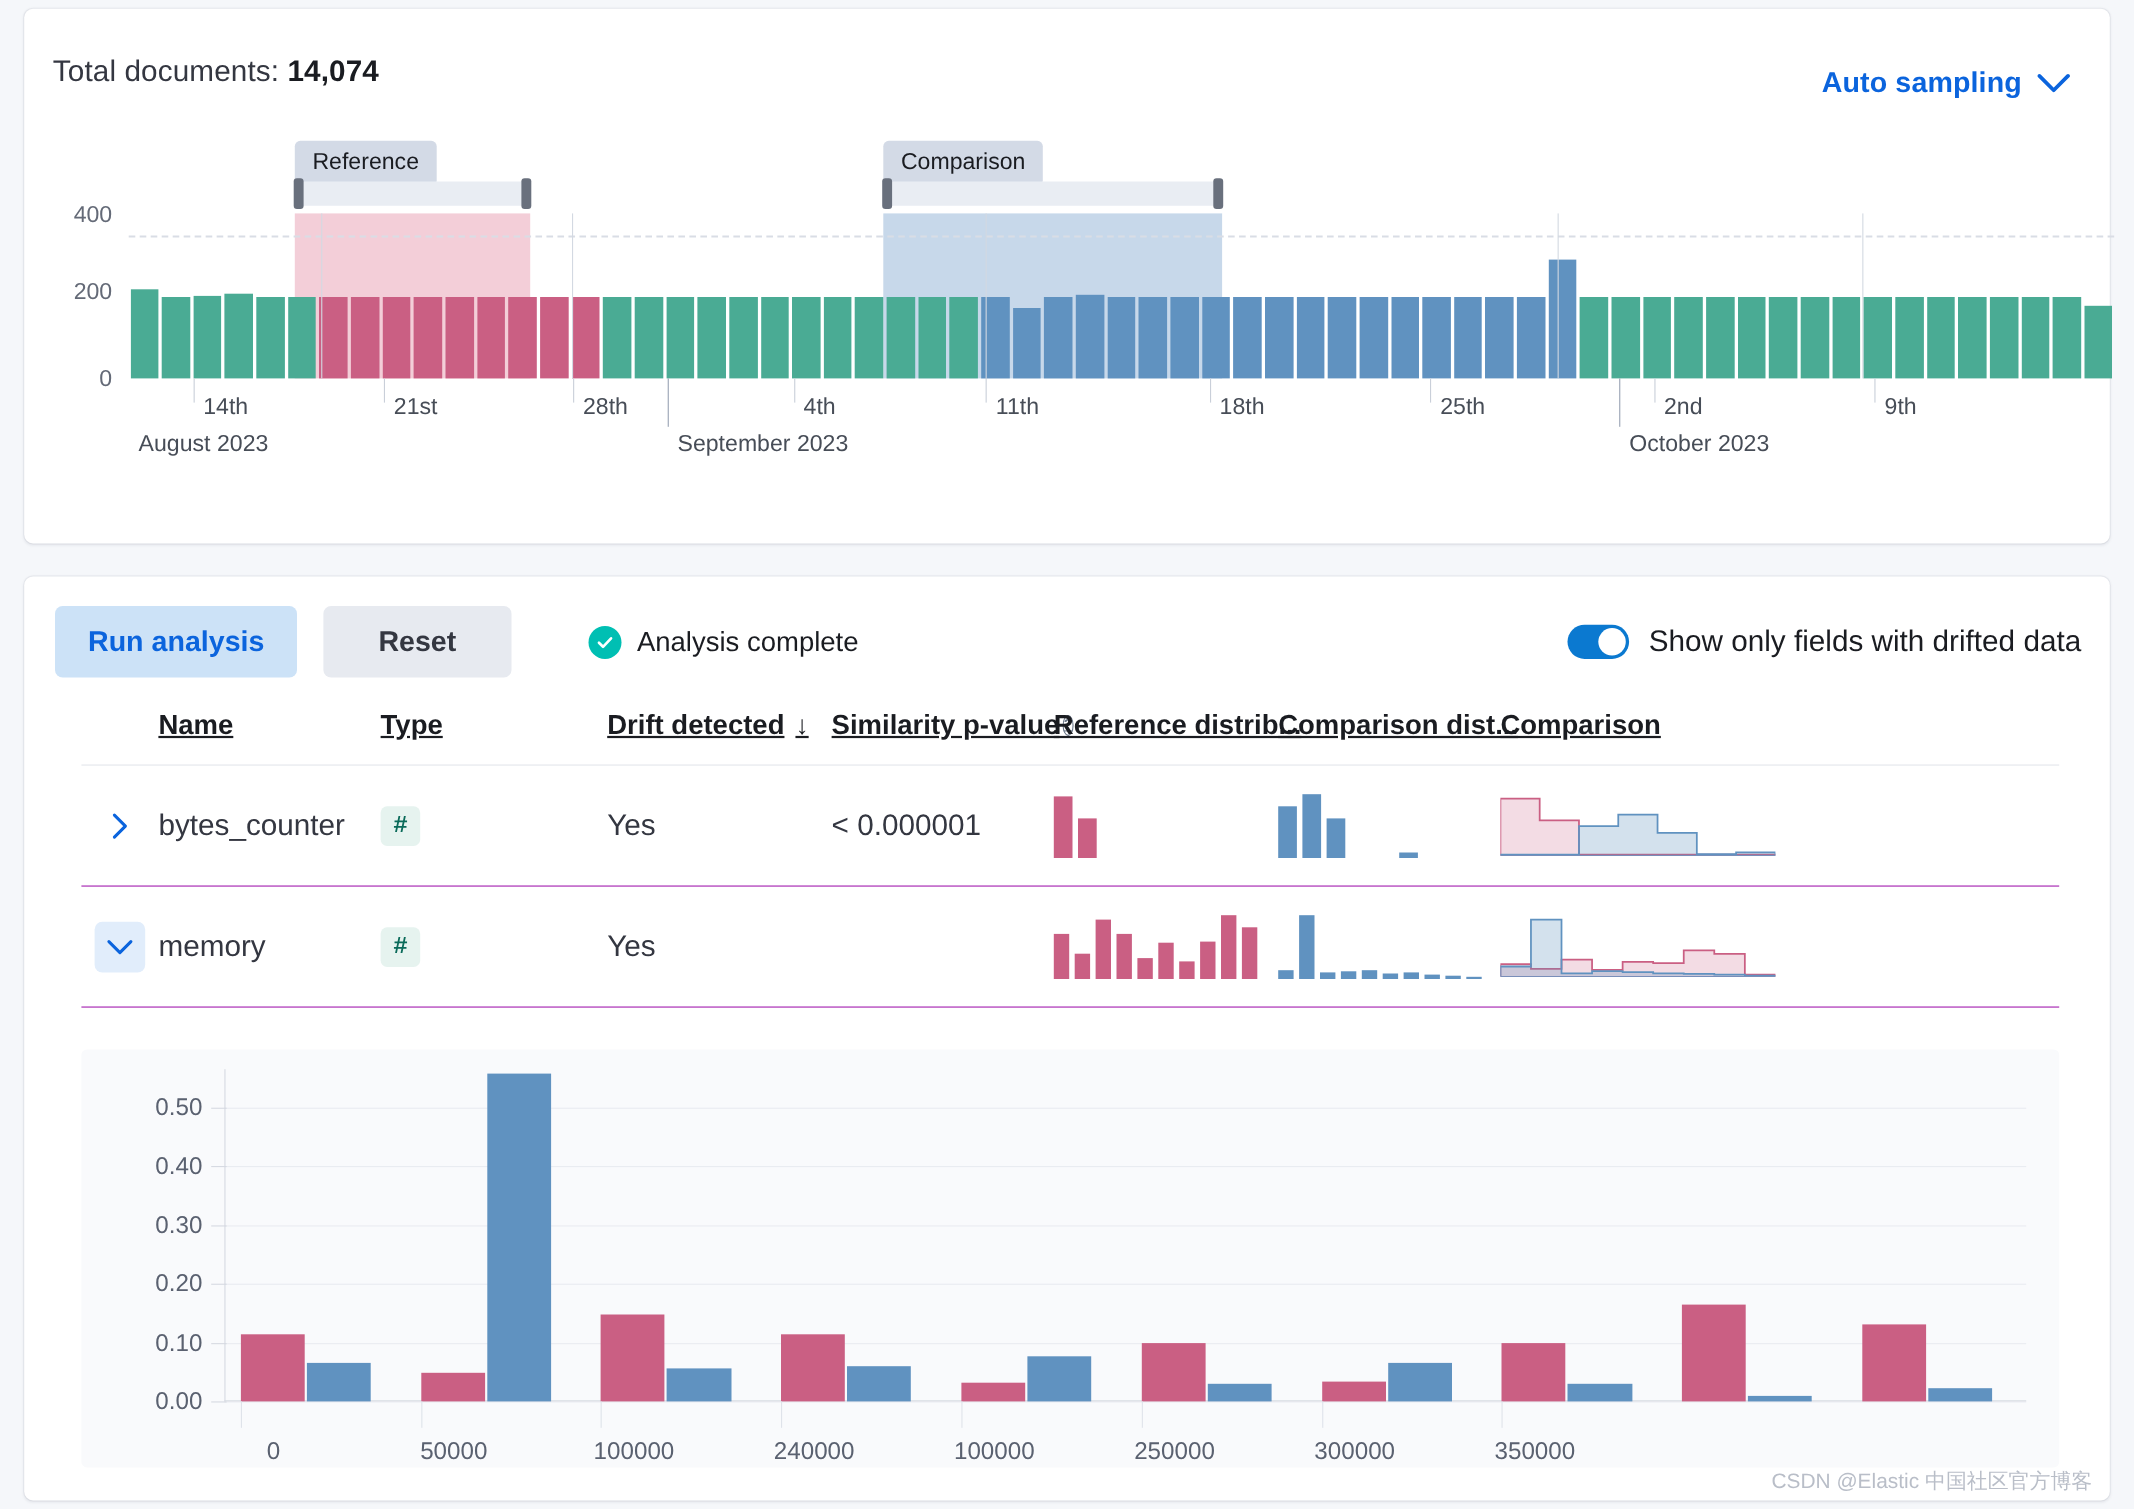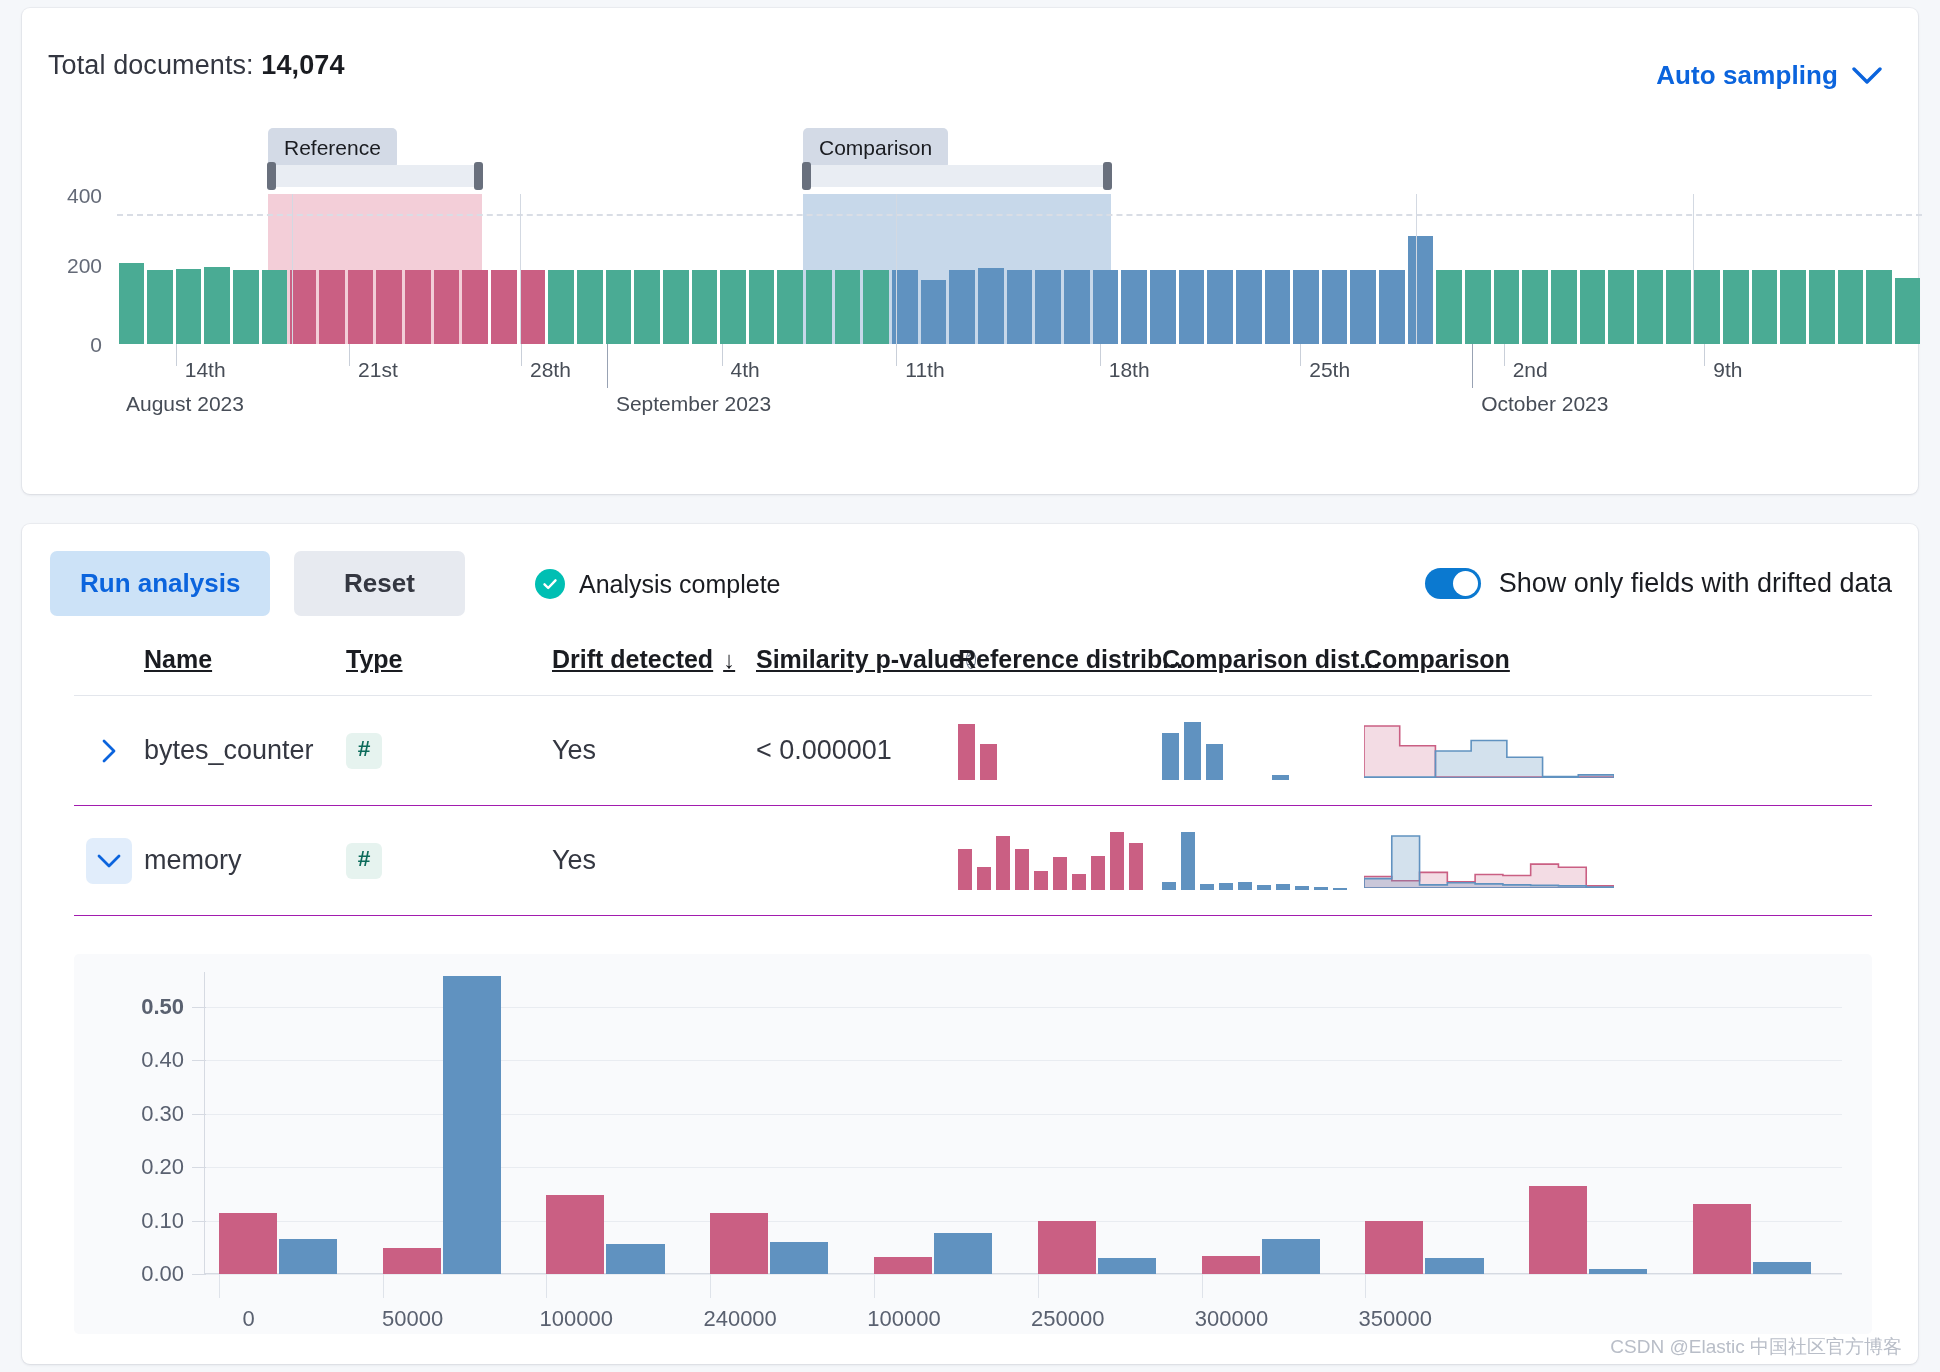--- a/index.html
+++ b/index.html
@@ -519,21 +519,21 @@
       <div class="dytick" style="top: 213.097px;"></div>
       <div class="dylab" style="top: 213.097px;">0.20</div>
       <div class="dgrid" style="top: 159.646px;"></div>
       <div class="dytick" style="top: 159.646px;"></div>
       <div class="dylab" style="top: 159.646px;">0.30</div>
       <div class="dgrid" style="top: 106.195px;"></div>
       <div class="dytick" style="top: 106.195px;"></div>
       <div class="dylab" style="top: 106.195px;">0.40</div>
       <div class="dgrid" style="top: 52.7434px;"></div>
       <div class="dytick" style="top: 52.7434px;"></div>
-      <div class="dylab" style="top: 52.7434px; font-weight: bold;">0.50</div>
+      <div class="dylab" style="top: 52.7434px;">0.50</div>
       <div class="daxisY"></div>
       <div class="daxisX"></div>
       <div class="dbar" style="left: 144.742px; width: 58.149px; height: 61.469px; background: rgb(202, 95, 131);"></div>
       <div class="dbar" style="left: 204.891px; width: 58.149px; height: 35.2779px; background: rgb(96, 146, 192);"></div>
       <div class="dxtick" style="left: 144.742px;"></div>
       <div class="dxlab" style="left: 174.742px;">0</div>
       <div class="dbar" style="left: 308.542px; width: 58.149px; height: 26.1912px; background: rgb(202, 95, 131);"></div>
       <div class="dbar" style="left: 368.691px; width: 58.149px; height: 297.724px; background: rgb(96, 146, 192);"></div>
       <div class="dxtick" style="left: 308.542px;"></div>
       <div class="dxlab" style="left: 338.542px;">50000</div>

